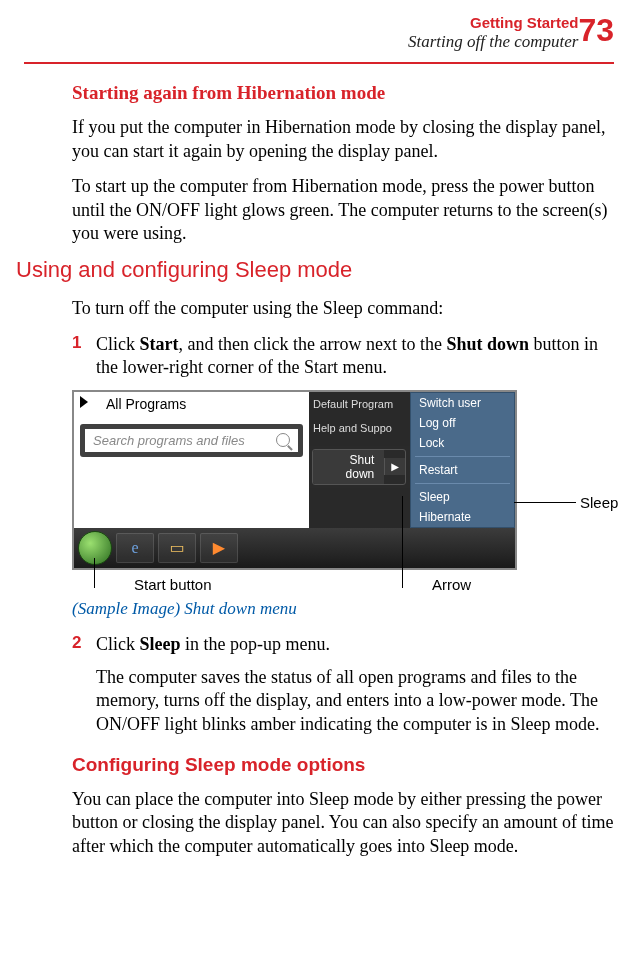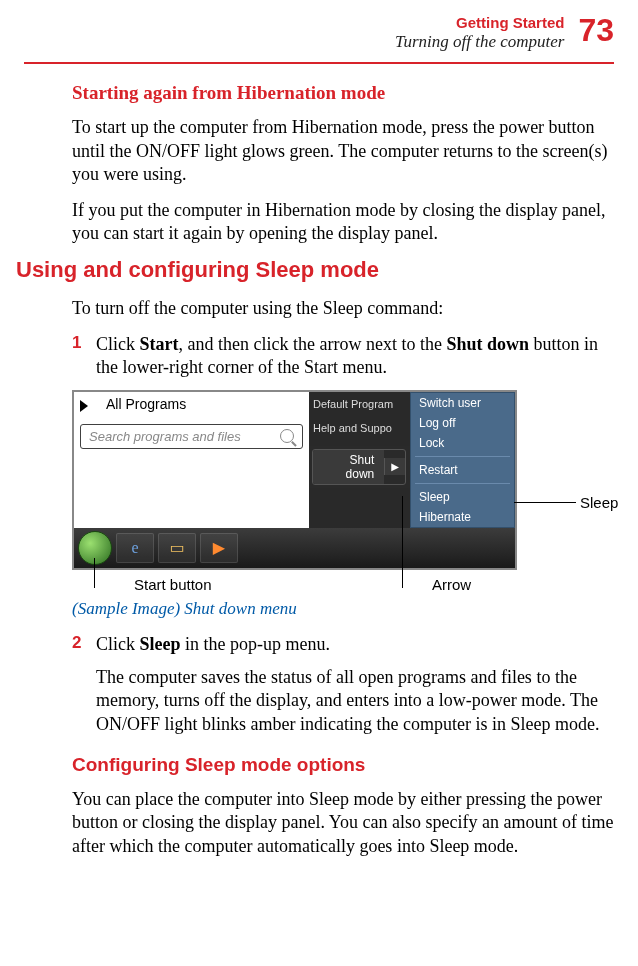--- a/index.html
+++ b/index.html
@@ -1,38 +1,38 @@
 <!DOCTYPE html>
 <html><head>
   <meta charset="utf-8">
   <style>
     * { margin: 0; padding: 0; box-sizing: border-box; }
     body { font-family: "Times New Roman", serif; background: #fff; width: 638px; }
     .page { padding: 10px 10px 20px 10px; }
-    .header { display: flex; justify-content: flex-end; align-items: flex-start; gap: 14px; padding-right: 14px; padding-top: 4px; }
+    .header { display: flex; justify-content: flex-end; align-items: flex-start; padding-right: 14px; padding-top: 4px; }
     .header-text { text-align: right; line-height: 1.2; }
     .header-chapter { color: #d8232a; font-family: Arial, sans-serif; font-weight: bold; font-size: 15px; }
     .header-subtitle { color: #222; font-style: italic; font-size: 17px; }
     .page-number { color: #d8232a; font-family: Arial, sans-serif; font-weight: bold; font-size: 32px; line-height: 1; }
     .red-divider { border: none; border-top: 2px solid #d8232a; margin: 10px 14px 18px 14px; }
     .content { padding: 0 0 0 0; }
     .section-h1-red { color: #d8232a; font-family: Liberation Serif, serif; font-weight: bold; font-size: 19px; margin-left: 62px; margin-bottom: 12px; }
-    .section-h2-red { color: #d8232a; font-family: Arial, sans-serif; font-weight: bold; font-size: 22px; margin-left: 6px; margin-bottom: 14px; margin-top: 8px; }
+    .section-h2-red { color: #d8232a; font-family: Arial, sans-serif; font-weight: normal; font-size: 22px; margin-left: 6px; margin-bottom: 14px; margin-top: 8px; }
     .section-h3-red { color: #d8232a; font-family: Arial, sans-serif; font-weight: bold; font-size: 19px; margin-left: 62px; margin-bottom: 12px; margin-top: 18px; }
     .para { font-size: 18px; color: #000; line-height: 1.3; margin: 0 14px 12px 62px; }
     .numbered { display: flex; margin: 0 14px 10px 62px; }
     .num { color: #d8232a; font-family: Arial, sans-serif; font-weight: bold; font-size: 17px; width: 24px; flex-shrink: 0; }
     .numtext { font-size: 18px; color: #000; line-height: 1.3; }
     .numtext b { font-weight: bold; }
     .figure-wrap { position: relative; margin: 8px 0 6px 62px; width: 560px; }
     .figure-box { border: 2px solid #888; width: 445px; background: #222; position: relative; }
-    .fig-allprograms { display: flex; align-items: flex-end; padding: 4px 6px 12px 6px; }
+    .fig-allprograms { display: flex; align-items: flex-start; padding: 4px 6px 12px 6px; }
     .tri-right { width:0; height:0; border-top:6px solid transparent; border-bottom:6px solid transparent; border-left:8px solid #000; margin-right: 18px; }
     .fig-allprograms-text { font-family: "Segoe UI", Arial, sans-serif; font-size: 14px; color: #000; }
-    .fig-search { margin: 0 6px 6px 6px; border: 1px solid #404040; border-radius: 3px; padding: 4px 8px; display: flex; align-items: center; justify-content: space-between; }
+    .fig-search { margin: 0 6px 6px 6px; border: 5px solid #404040; border-radius: 3px; padding: 4px 8px; display: flex; align-items: center; justify-content: space-between; }
     .fig-search-text { color: #888; font-family: "Segoe UI", Arial, sans-serif; font-size: 13px; font-style: italic; }
     .fig-search-icon { width: 14px; height: 14px; border: 1.5px solid #888; border-radius: 50%; position: relative; }
     .fig-search-icon::after { content: ''; position: absolute; width: 1.5px; height: 6px; background: #888; bottom: -5px; right: -1px; transform: rotate(-45deg); }
     .fig-taskbar { background: linear-gradient(#3c3c3c, #1a1a1a); height: 40px; display: flex; align-items: center; padding: 0 4px; gap: 4px; width: 100%; }
     .tb-orb { width: 34px; height: 34px; border-radius: 50%; background: radial-gradient(circle at 35% 35%, #9be070, #2a6b1f); border: 1px solid #1a4a10; }
     .tb-icon { width: 38px; height: 30px; background: rgba(255,255,255,0.06); border: 1px solid rgba(255,255,255,0.12); border-radius: 2px; display:flex; align-items:center; justify-content:center; color:#6ea2e0; font-size: 16px; }
     .tb-icon.folder { color: #f0c060; }
     .tb-icon.media { color: #ff8a30; }
     .fig-right-panel { width: 105px; background: #4a6a8a; border: 1px solid #33506c;}
     .fig-right-panel-item { color: #fff; font-family: "Segoe UI", Arial, sans-serif; font-size: 12px; padding: 3px 8px; }
@@ -52,30 +52,30 @@
     .fig-top-right-dark { flex: 1; background: #292929; }
     .fig-dark-link { color: #ddd; font-family: "Segoe UI", Arial, sans-serif; font-size: 11px; padding: 6px 4px; }
   </style>
 </head>
 <body>
 
 <div class="page">
   <div class="header">
     <div class="header-text">
       <div class="header-chapter">Getting Started</div>
-      <div class="header-subtitle">Turning off the computer</div>
+      <div class="header-subtitle">Starting off the computer</div>
     </div>
     <div class="page-number">73</div>
   </div>
   <hr class="red-divider">
 
   <div class="content">
     <div class="section-h1-red">Starting again from Hibernation mode</div>
+    <p class="para">If you put the computer in Hibernation mode by closing the display panel, you can start it again by opening the display panel.</p>
     <p class="para">To start up the computer from Hibernation mode, press the power button until the ON/OFF light glows green. The computer returns to the screen(s) you were using.</p>
-    <p class="para">If you put the computer in Hibernation mode by closing the display panel, you can start it again by opening the display panel.</p>
 
     <div class="section-h2-red">Using and configuring Sleep mode</div>
     <p class="para">To turn off the computer using the Sleep command:</p>
 
     <div class="numbered">
       <div class="num">1</div>
       <div class="numtext"><span>Click </span><b>Start</b><span>, and then click the arrow next to the </span><b>Shut down</b><span> button in the lower-right corner of the Start menu.</span></div>
     </div>
 
     <div class="figure-wrap">

